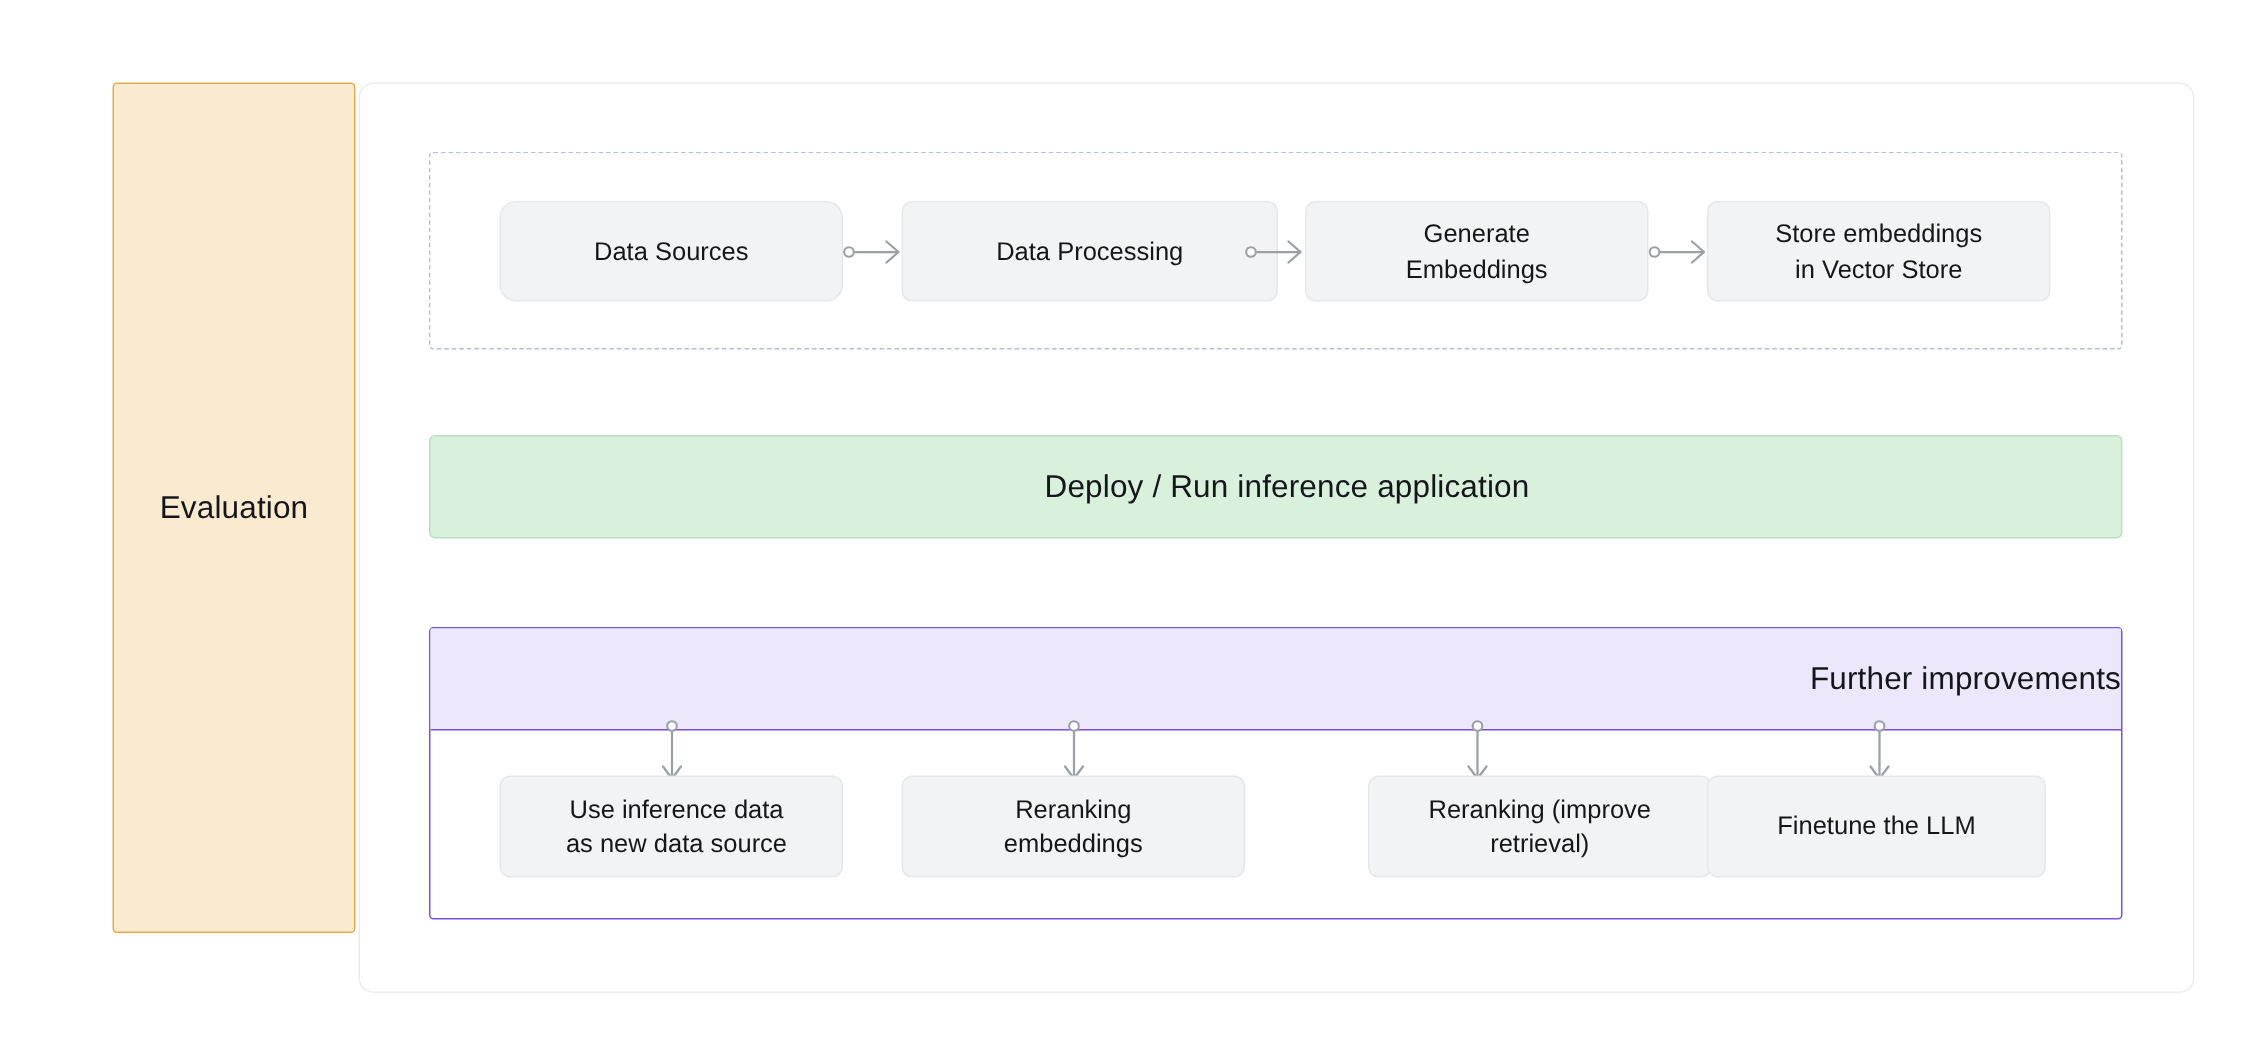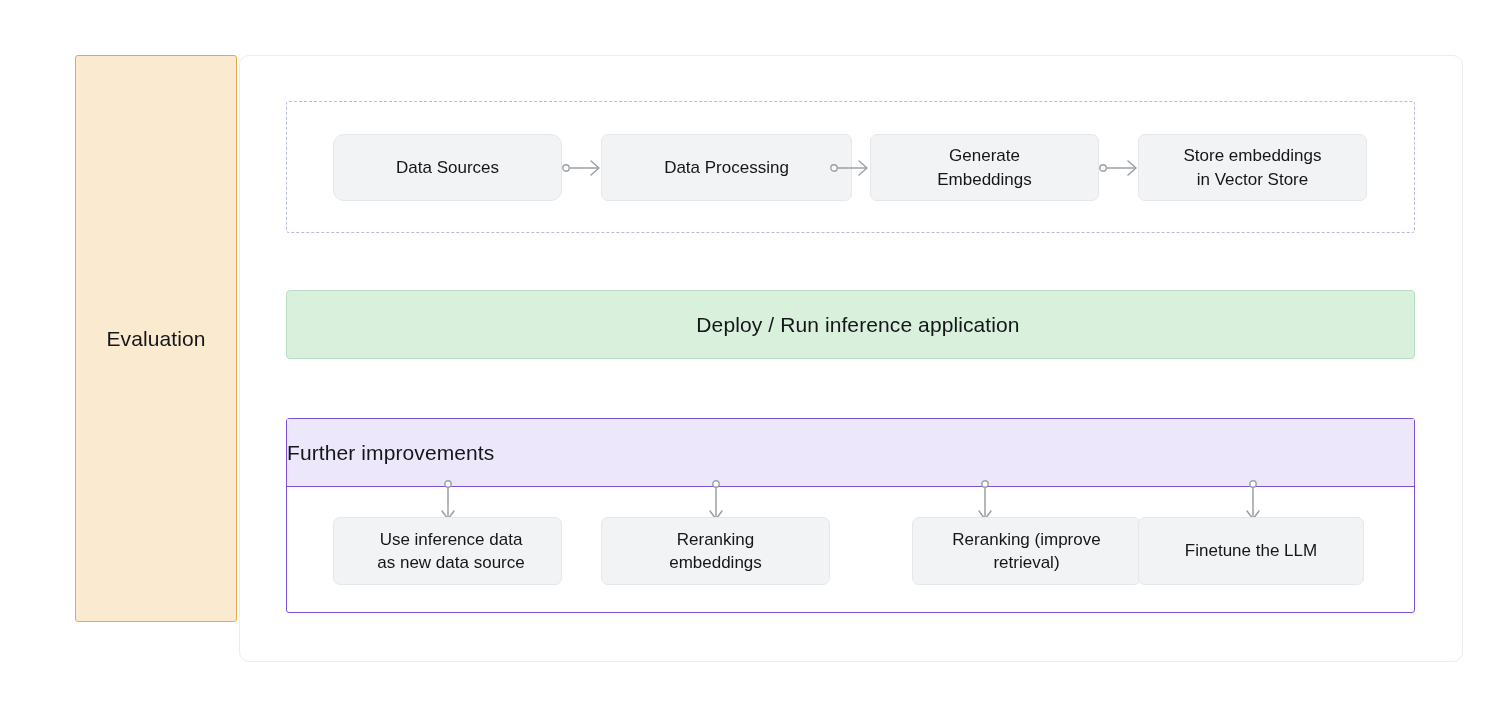--- a/index.html
+++ b/index.html
@@ -154,21 +154,21 @@
   .purple-header {
     position: absolute;
     left: 0;
     top: 0;
     right: 0;
     height: 68px;
     background: #ece7fb;
     border-bottom: 1.4px solid #7b51d8;
     display: flex;
     align-items: center;
-    justify-content: flex-start;
+    justify-content: flex-end;
     box-sizing: border-box;
   }
   .purple-header .txt {
     font-size: 21px;
     font-weight: 500;
     color: #15161a;
     letter-spacing: 0.1px;
   }
 
   

